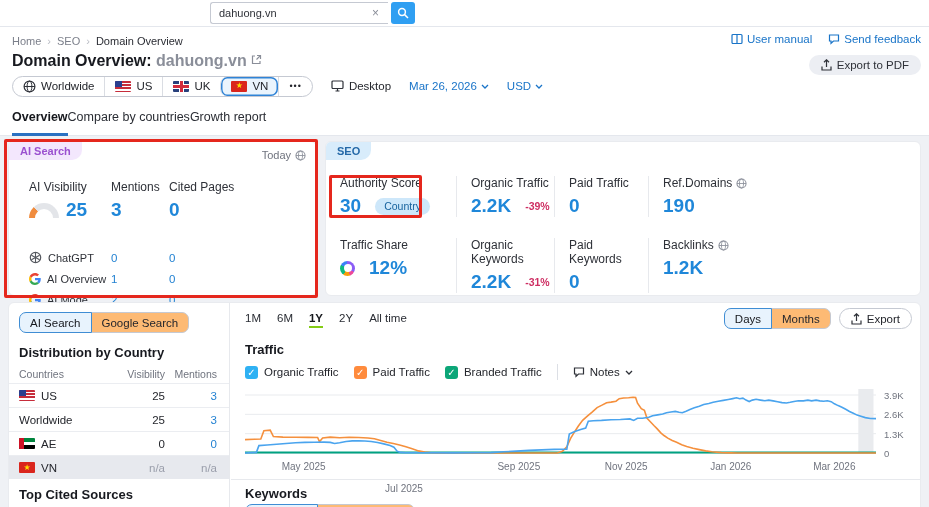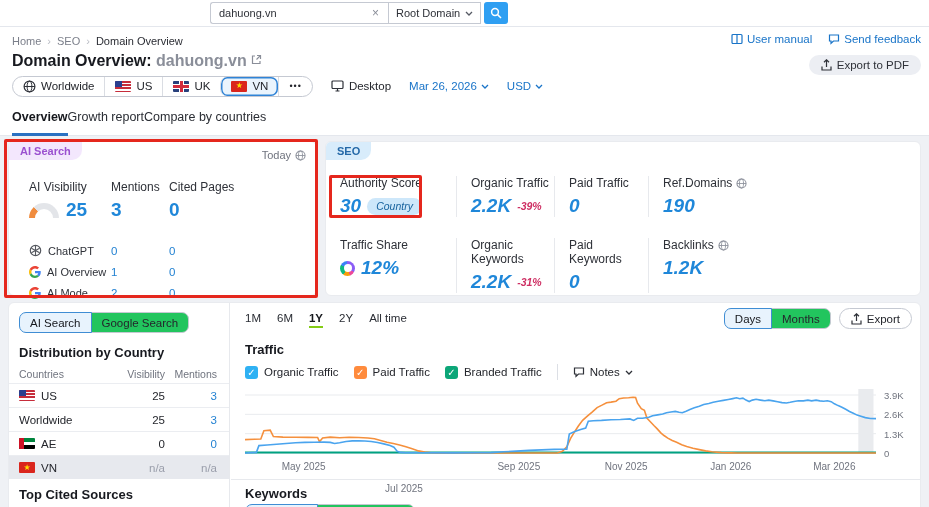--- a/index.html
+++ b/index.html
@@ -57,46 +57,46 @@
 
   .ai-grid { position:absolute; left:20px; top:38px; right:8px; }
   .ai-row { display:grid; grid-template-columns:82px 58px 90px; align-items:center; }
   .ai-head { font-size:12px; color:#2e3138; }
   .ai-summary { margin-top:4px; height:24px; }
   .bigval { font-size:19px; font-weight:bold; color:#1f87d9; }
   .gaugewrap { display:flex; align-items:center; gap:7px; }
   .gauge { position:relative; width:30px; height:15px; border-radius:15px 15px 0 0; overflow:hidden;
     background:conic-gradient(from 270deg at 50% 100%, #f08c3e 0 45deg, #e3e5e9 45deg 180deg); }
   .gauge:after { content:""; position:absolute; left:6px; top:6px; width:18px; height:18px; border-radius:50%; background:#fff; }
-  .ai-engines { margin-top:18px; }
+  .ai-engines { margin-top:25px; }
   .ai-engines .ai-row { height:21px; }
   .engine { display:flex; align-items:center; gap:6px; font-size:11px; color:#2e3138; }
   .linkval { font-size:11.5px; color:#2382d2; }
 
   .seo-grid { position:absolute; left:12px; top:34px; right:8px; display:grid;
     grid-template-columns:118px 98px 94px 1fr; row-gap:21px; }
   .metric { padding-left:14px; border-left:1px solid #e7e9ed; }
   .metric:nth-child(4n+1) { border-left:none; padding-left:2px; }
   .metric .mlabel { font-size:12px; color:#2e3138; display:flex; align-items:center; gap:4px; }
-  .metric .mval { margin-top:5px; display:flex; align-items:center; gap:6px;font-style:italic; }
+  .metric .mval { margin-top:5px; display:flex; align-items:center; gap:14px; }
   .delta { font-size:10.5px; font-weight:bold; color:#ce2f63; }
   .pill { background:#cde7fa; color:#17639e; font-size:10.5px; border-radius:10px; padding:2.5px 9px; }
   .donut { width:15px; height:15px; border-radius:50%; position:relative;
     background:conic-gradient(#8b5cf6 0 120deg,#ec4899 120deg 160deg,#f59e0b 160deg 215deg,#10b981 215deg 300deg,#3b82f6 300deg 360deg); }
   .donut:after { content:""; position:absolute; inset:3.5px; background:#fff; border-radius:50%; }
 
   
   .redbox { position:absolute; border:3px solid #e5271d; border-radius:2px; z-index:9; pointer-events:none; }
   .redbox1 { left:4px; top:3px; width:314px; height:159px; }
   .redbox2 { left:329px; top:39px; width:93px; height:43px; }
 
   
   .leftcol { position:absolute; left:0; top:0; width:221px; height:210px; border-right:1px solid #e7e9ed; }
   .seg-group { display:inline-flex; }
-  .seg { padding:3.5px 10px; font-size:11.5px; border:1px solid #c5c9d2; background:#22c55e; color:#24262c;
+  .seg { padding:3.5px 10px; font-size:11.5px; border:1px solid #c5c9d2; background:#fdba74; color:#24262c;
     margin-left:-1px; cursor:pointer; }
   .seg:first-child { border-radius:7px 0 0 7px; margin-left:0; }
   .seg:last-child { border-radius:0 7px 7px 0; }
   .seg.sel { background:#e8f3fd; border-color:#3f8dd4; z-index:2; color:#15171c; }
   .src-toggle { position:absolute; left:10px; top:9px; }
   .sec-title { font-size:13px; font-weight:bold; color:#17191f; }
   .dist-title { position:absolute; left:10px; top:42px; }
   .ctable { position:absolute; left:0; top:62px; right:0; }
   .crow { display:grid; grid-template-columns:1fr 46px 52px; padding:0 12px 0 10px; align-items:center; }
   .chead { height:18px; font-size:10.5px; color:#70747f; }
@@ -135,26 +135,20 @@
   svg.icon { display:block; }
 </style>
 </head>
 <body>
 
 <div class="topbar">
   <div class="searchgrp" style="position:absolute; left:210px;">
     <span style="position:relative;">
       <input class="search-input" value="dahuong.vn" style="">
       <span class="clear-x">×</span>
-    </span>
-    <span class="search-type">
-      <span>Root Domain</span>
-      <svg class="icon" width="8" height="5" viewBox="0 0 8 5">
-          <path d="M1 1l3 3 3-3" fill="none" stroke="#565a64" stroke-width="1.3"></path>
-        </svg>
     </span>
     <button class="search-btn">
       <svg class="icon" width="12" height="12" viewBox="0 0 12 12">
           <circle cx="5" cy="5" r="3.4" fill="none" stroke="#fff" stroke-width="1.5"></circle>
           <path d="M7.6 7.6L11 11" stroke="#fff" stroke-width="1.5"></path>
         </svg>
     </button>
   </div>
 </div>
 
@@ -244,22 +238,22 @@
     <span>USD</span>
     <svg class="icon" width="8" height="5" viewBox="0 0 8 5">
         <path d="M1 1l3 3 3-3" fill="none" stroke="#1974c8" stroke-width="1.3"></path>
       </svg>
   </span>
 </div>
 
 <div class="tabs-border"></div>
 <div class="tabs">
   <span class="tab active">Overview</span>
+  <span class="tab">Compare by countries</span>
   <span class="tab">Growth report</span>
-  <span class="tab">Compare by countries</span>
 </div>
 
 <div class="content">
 
   <div class="card ai-card">
     <span class="badge ai">AI Search</span>
     <span class="today">
       <span>Today</span>
       <svg class="icon" width="11" height="11" viewBox="0 0 13 13">
           <circle cx="6.5" cy="6.5" r="5.4" fill="none" stroke="#8a8e99" stroke-width="1.2"></circle>

